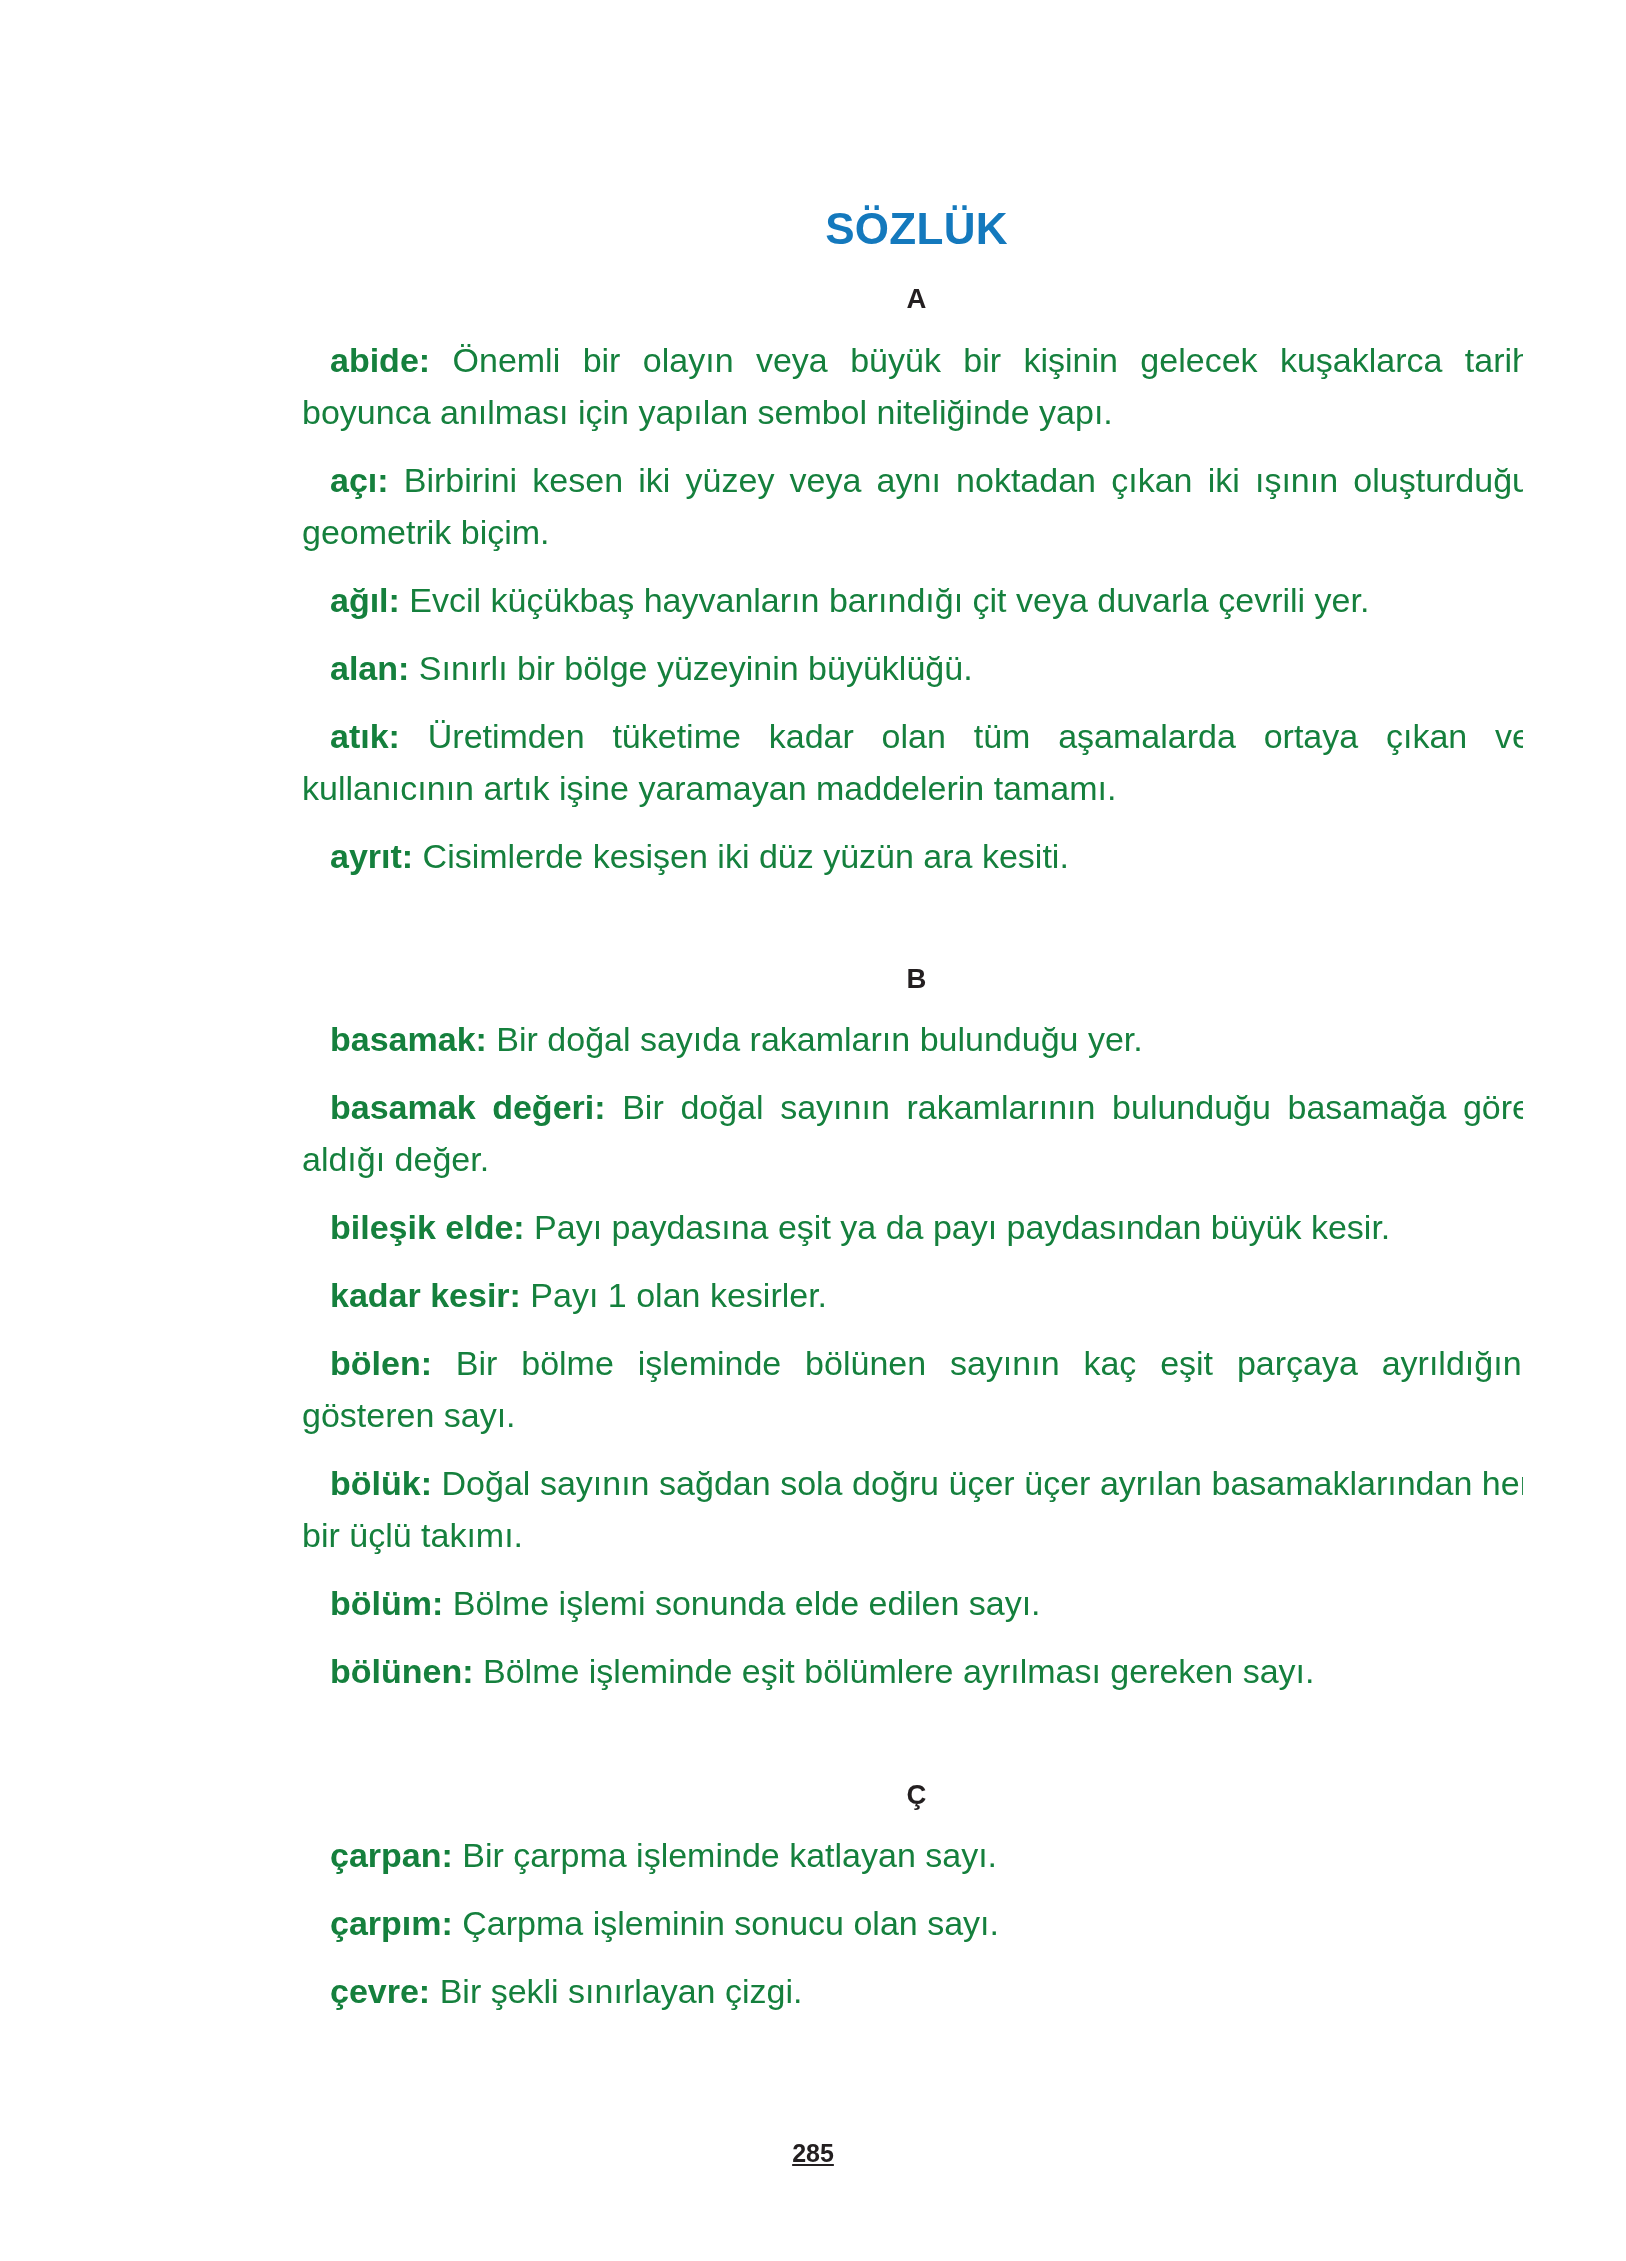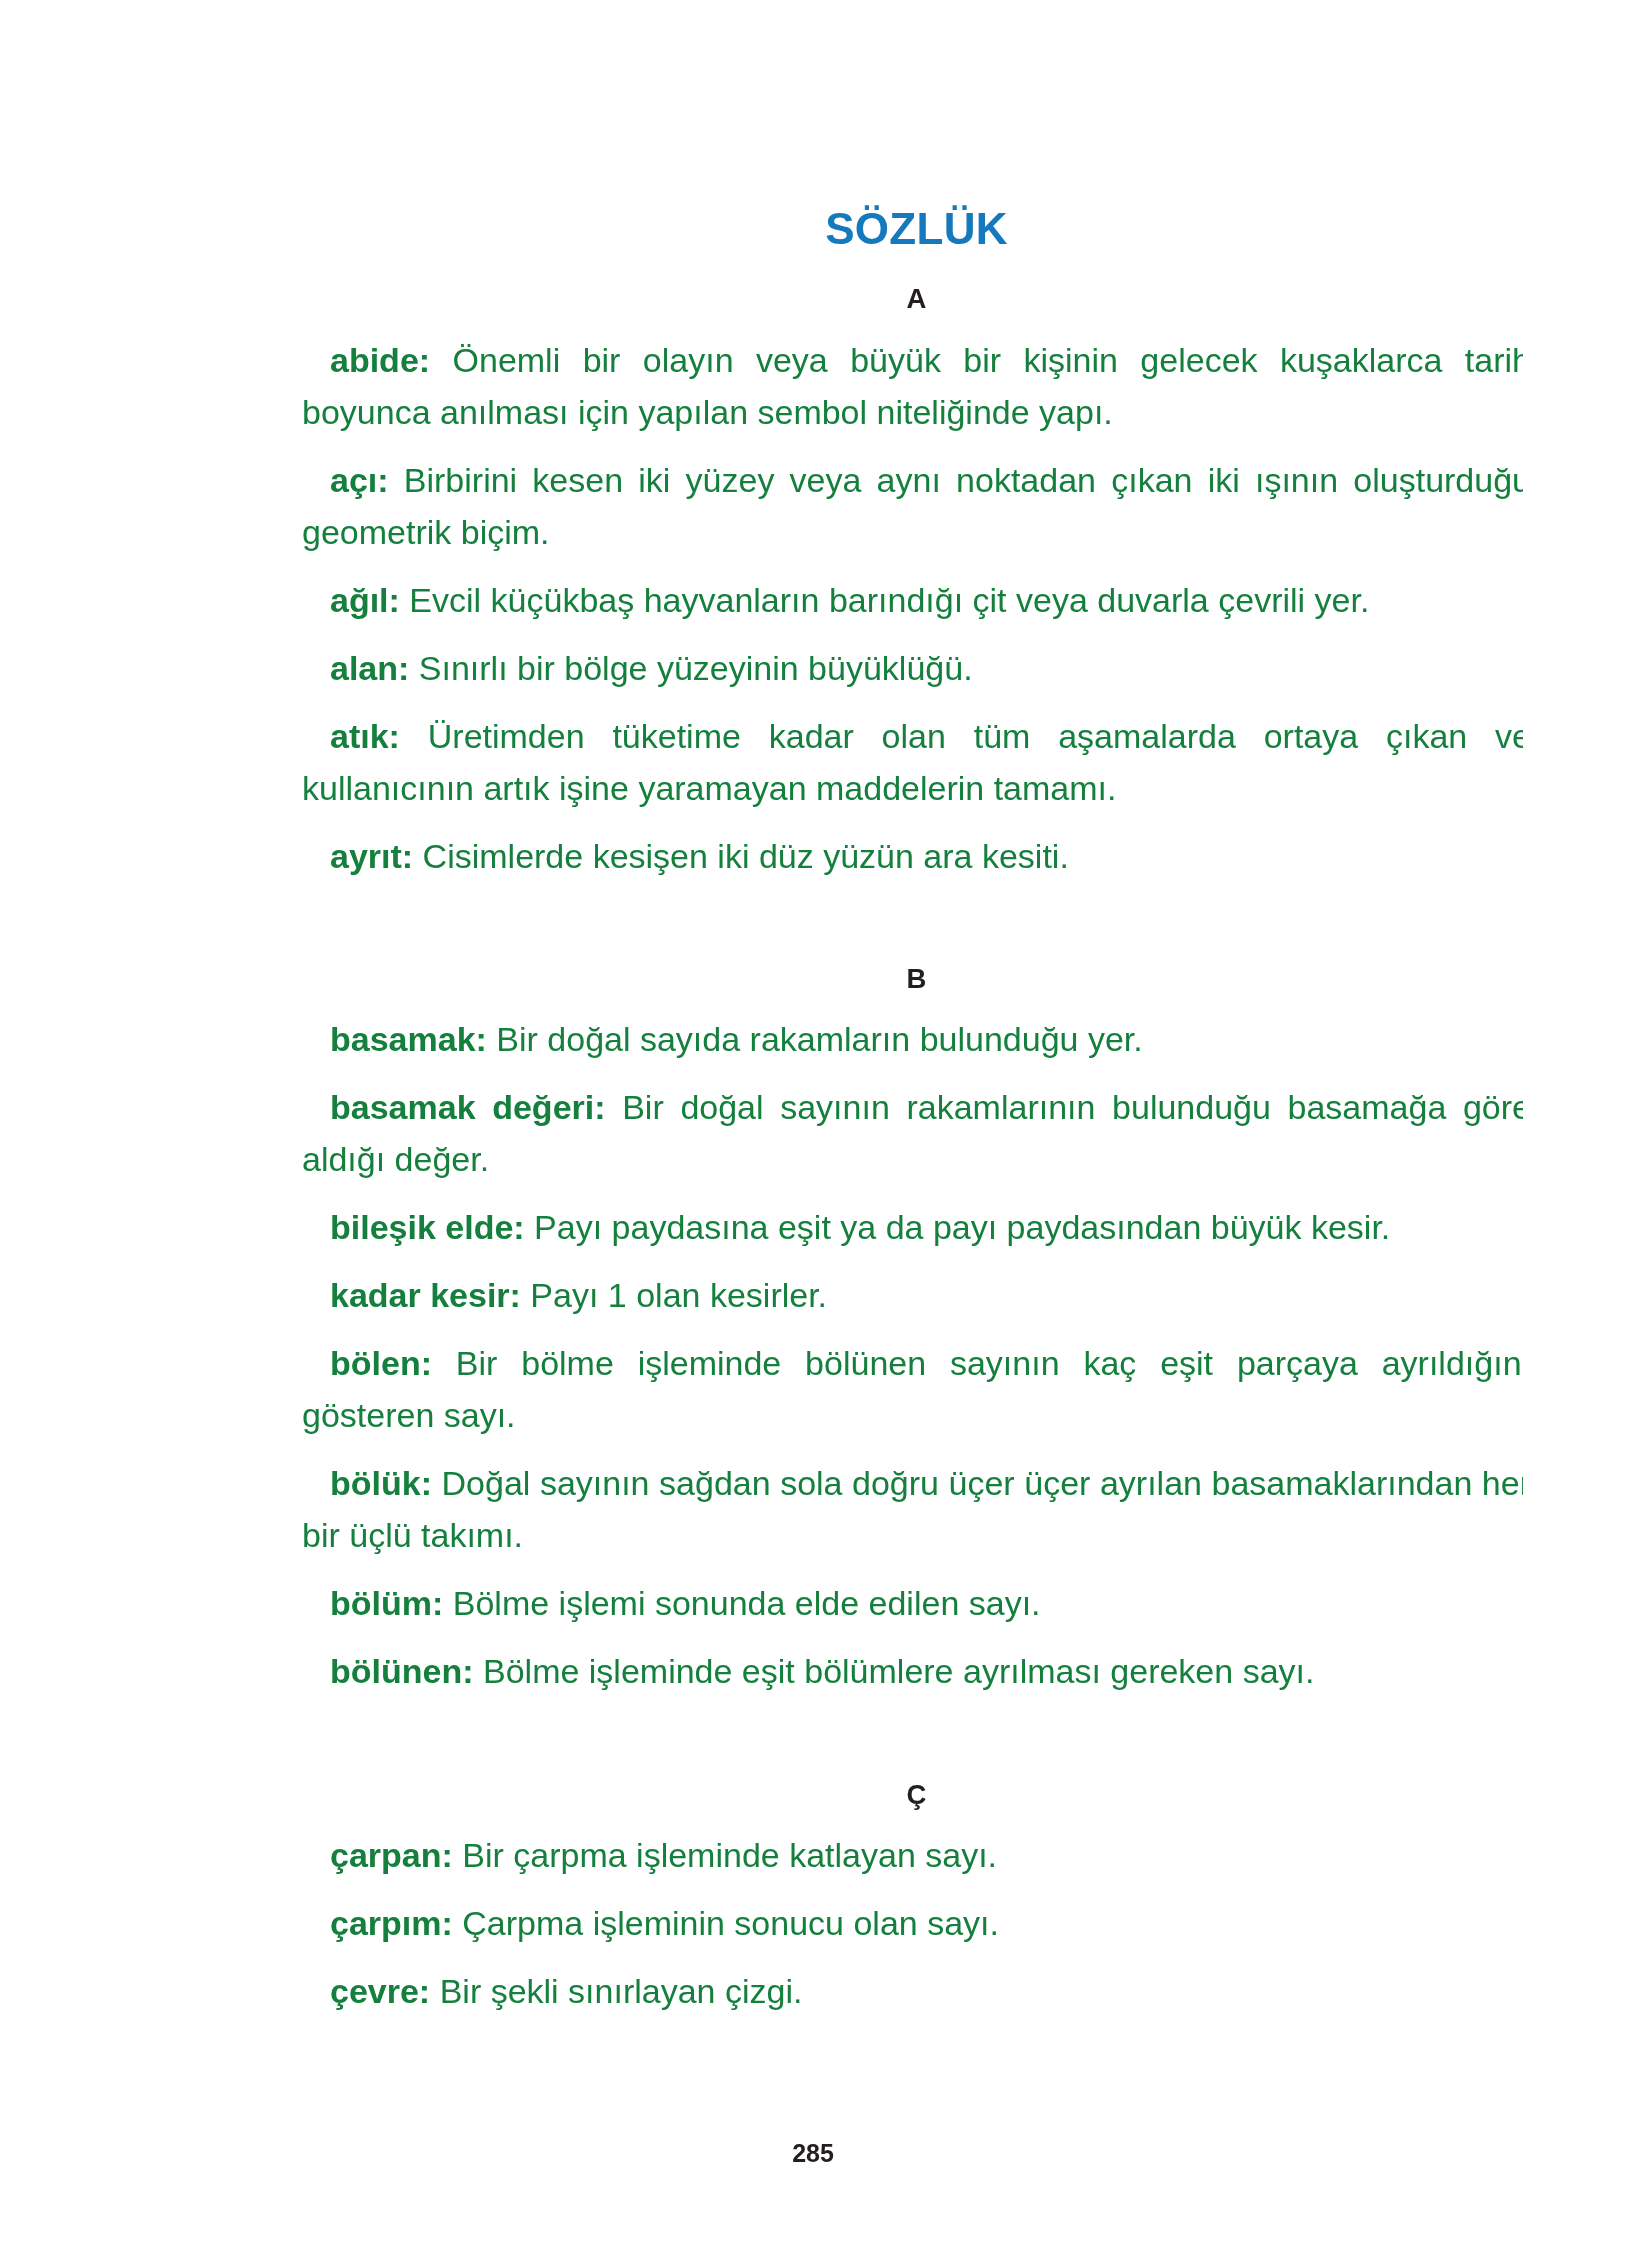--- a/index.html
+++ b/index.html
@@ -95,20 +95,21 @@
 
   .page-number {
     position: absolute;
     left: 0;
     right: 0;
     top: 2139px;
     text-align: center;
     font-size: 25px;
     font-weight: bold;
     color: #231f20;
+    text-decoration: underline;
   }
 </style>
 </head>
 <body>
 
 <div class="page">
   <div class="content">
 
     <h1 class="doc-title">SÖZLÜK</h1>
 

